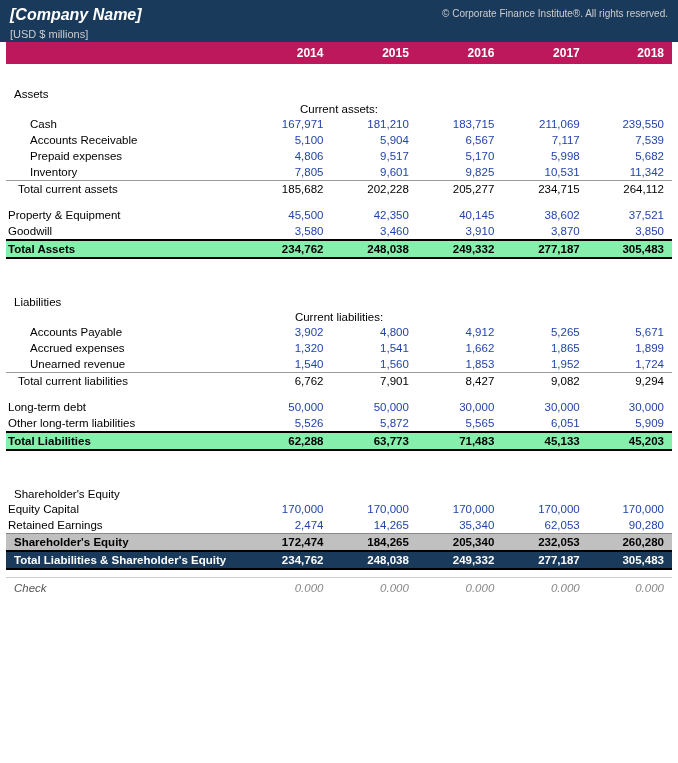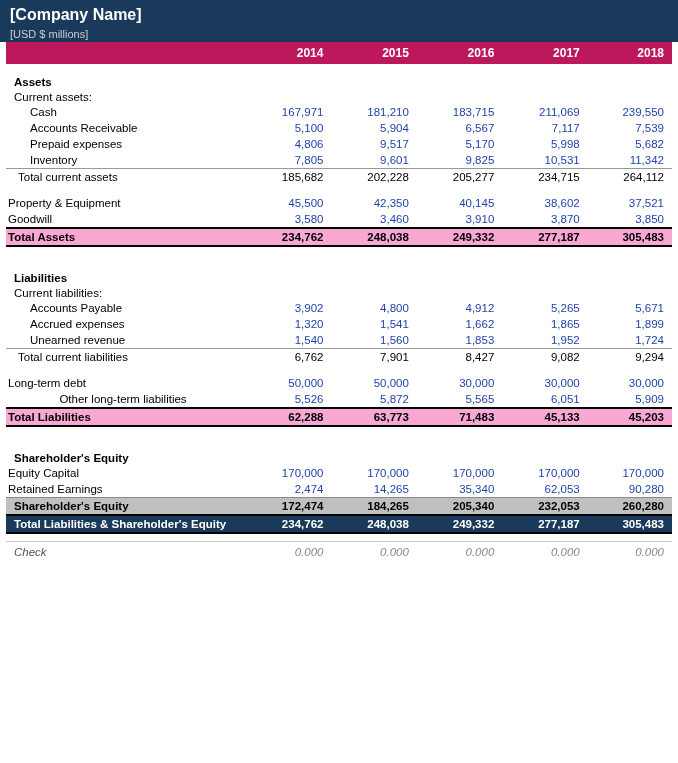--- a/index.html
+++ b/index.html
@@ -15,20 +15,21 @@
       color: white;
       padding: 6px 10px 4px 10px;
       display: flex;
       justify-content: space-between;
       align-items: flex-start;
     }
     .header-left .company-name {
       font-size: 16px;
       font-weight: bold;
       color: white;
+      font-style: italic;
     }
     .header-right {
       font-size: 10px;
       color: #ccc;
       text-align: right;
       margin-top: 2px;
     }
     .subheader {
       background: #1a3a5c;
       color: white;
@@ -69,28 +70,28 @@
     td {
       padding: 2px 8px;
       text-align: right;
       color: #000;
     }
     td:first-child {
       text-align: left;
     }
 
     tr.section-header td {
-      font-weight: bold;
-      padding-top: 12px;
+      font-weight: normal;
+      padding-top: 24px;
       padding-bottom: 1px;
       text-align: left;
       color: #000;
     }
     tr.sub-section-header td {
-      text-align: left;
+      text-align: center;
       color: #000;
       padding-bottom: 1px;
     }
 
     tr.data-row td:not(:first-child) {
       color: #2244aa;
     }
     tr.data-row td:first-child {
       padding-left: 24px;
     }
@@ -100,21 +101,21 @@
       padding-left: 12px;
     }
     tr.subtotal-row td:first-child {
       padding-left: 12px;
     }
 
     tr.total-row td {
       font-weight: bold;
       border-top: 2px solid #000;
       border-bottom: 2px solid #000;
-      background: #f9a8d4;
+      background: #86efac;
     }
     tr.total-row td:first-child {
       padding-left: 2px;
     }
 
     tr.spacer td {
       height: 10px;
       border: none;
       background: none;
     }
@@ -147,20 +148,21 @@
       font-style: italic;
     }
   </style>
 </head>
 <body>
 
 <div class="header">
   <div class="header-left">
     <div class="company-name">[Company Name]</div>
   </div>
+  <div class="header-right">© Corporate Finance Institute®. All rights reserved.</div>
 </div>
 <div class="subheader">
   <div class="currency-note">[USD $ millions]</div>
 </div>
 
 <div class="table-wrapper">
 <table>
   <thead>
     <tr>
       <th style="width:240px;"></th>
@@ -294,21 +296,21 @@
         </tr>
     <tr class="data-row">
       <td style="padding-left:2px;">Long-term debt</td>
       <td>50,000</td>
       <td>50,000</td>
       <td>30,000</td>
       <td>30,000</td>
       <td>30,000</td>
     </tr>
     <tr class="data-row">
-      <td style="padding-left:2px;text-align:center;">Other long-term liabilities</td>
+      <td style="padding-left:2px;">Other long-term liabilities</td>
       <td>5,526</td>
       <td>5,872</td>
       <td>5,565</td>
       <td>6,051</td>
       <td>5,909</td>
     </tr>
     <tr class="total-row">
       <td>Total Liabilities</td>
       <td>62,288</td>
       <td>63,773</td>

